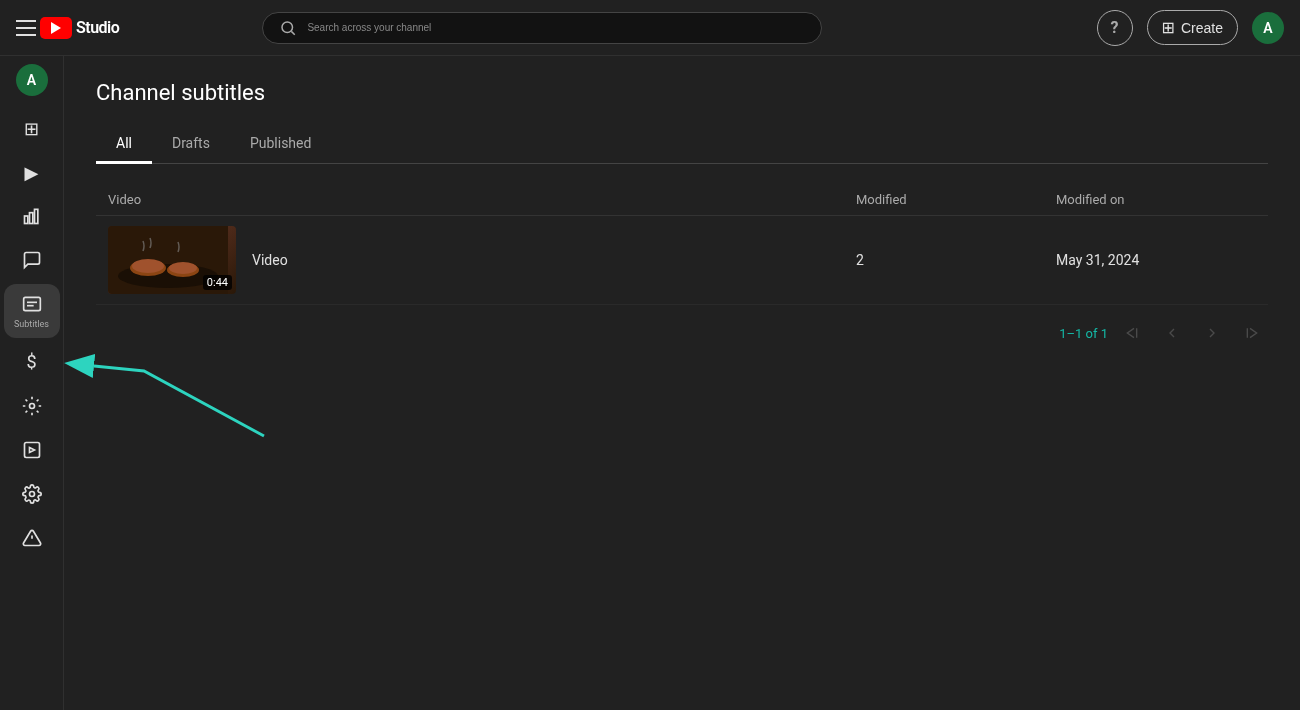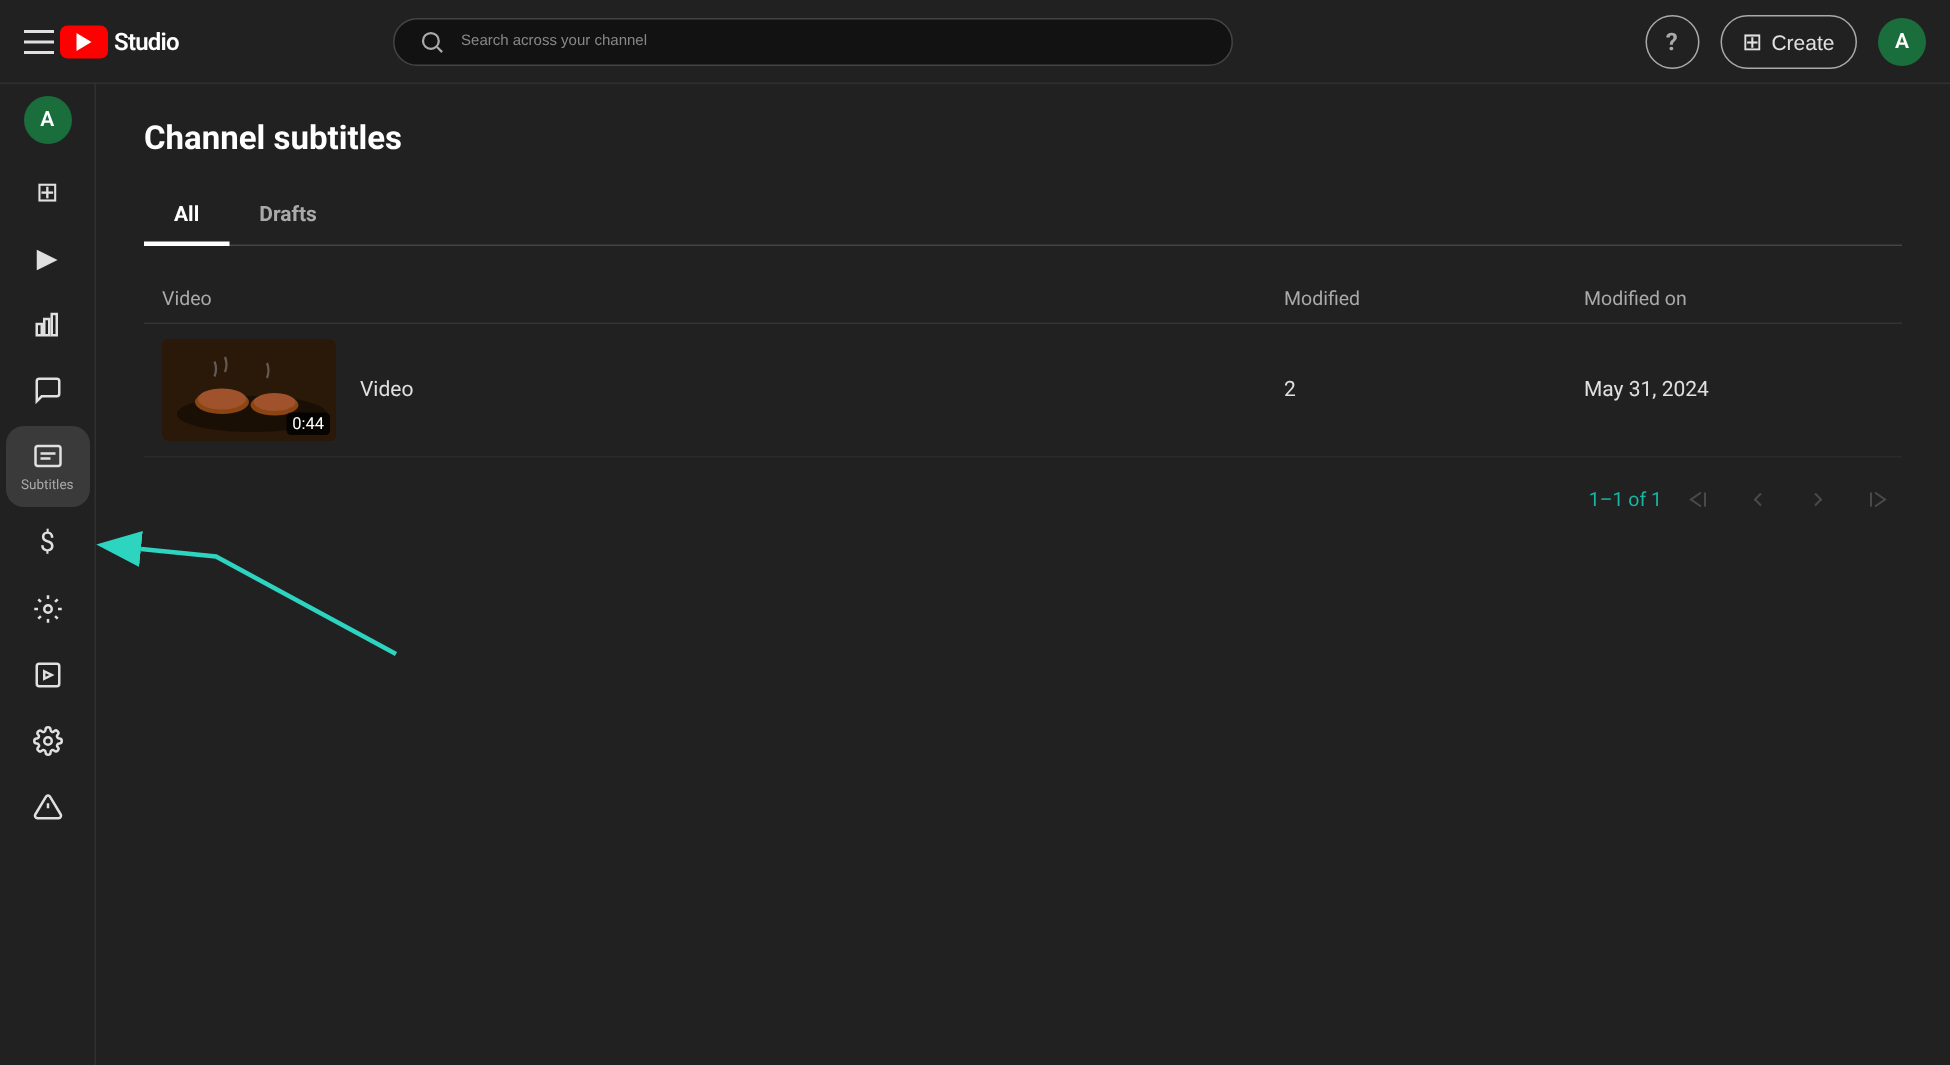--- a/index.html
+++ b/index.html
@@ -212,30 +212,29 @@
     }
 
     
     .content {
       flex: 1;
       padding: 24px 32px;
       overflow-y: auto;
     }
     .page-title {
       font-size: 22px;
-      font-weight: 700;
+      font-weight: 400;
       color: #fff;
       margin-bottom: 20px;
     }
     .tabs {
       display: flex;
       gap: 0;
       border-bottom: 1px solid #444;
       margin-bottom: 20px;
-      font-weight: bold;
     }
     .tab {
       padding: 10px 20px;
       font-size: 14px;
       color: #aaa;
       cursor: pointer;
       border-bottom: 3px solid transparent;
       margin-bottom: -1px;
       position: relative;
     }
@@ -259,21 +258,21 @@
       padding: 10px 12px;
       align-items: center;
       border-bottom: 1px solid #2a2a2a;
     }
     .video-cell {
       display: flex;
       align-items: center;
       gap: 16px;
     }
     .video-thumb {
-      width: 116px;
+      width: 128px;
       height: 68px;
       background: #d946ef;
       border-radius: 4px;
       flex-shrink: 0;
       position: relative;
       overflow: hidden;
     }
     .thumb-duration {
       position: absolute;
       bottom: 4px;
@@ -438,20 +437,21 @@
       </div>
     </div>
   </aside>
 
   <main class="content">
     <h1 class="page-title">Channel subtitles</h1>
 
     <div class="tabs">
       <div class="tab active">All</div>
       <div class="tab">Drafts</div>
+      <div class="tab">Published</div>
     </div>
 
     <div class="table-header">
       <span>Video</span>
       <span>Modified</span>
       <span>Modified on</span>
     </div>
 
     <div class="table-row">
       <div class="video-cell">

